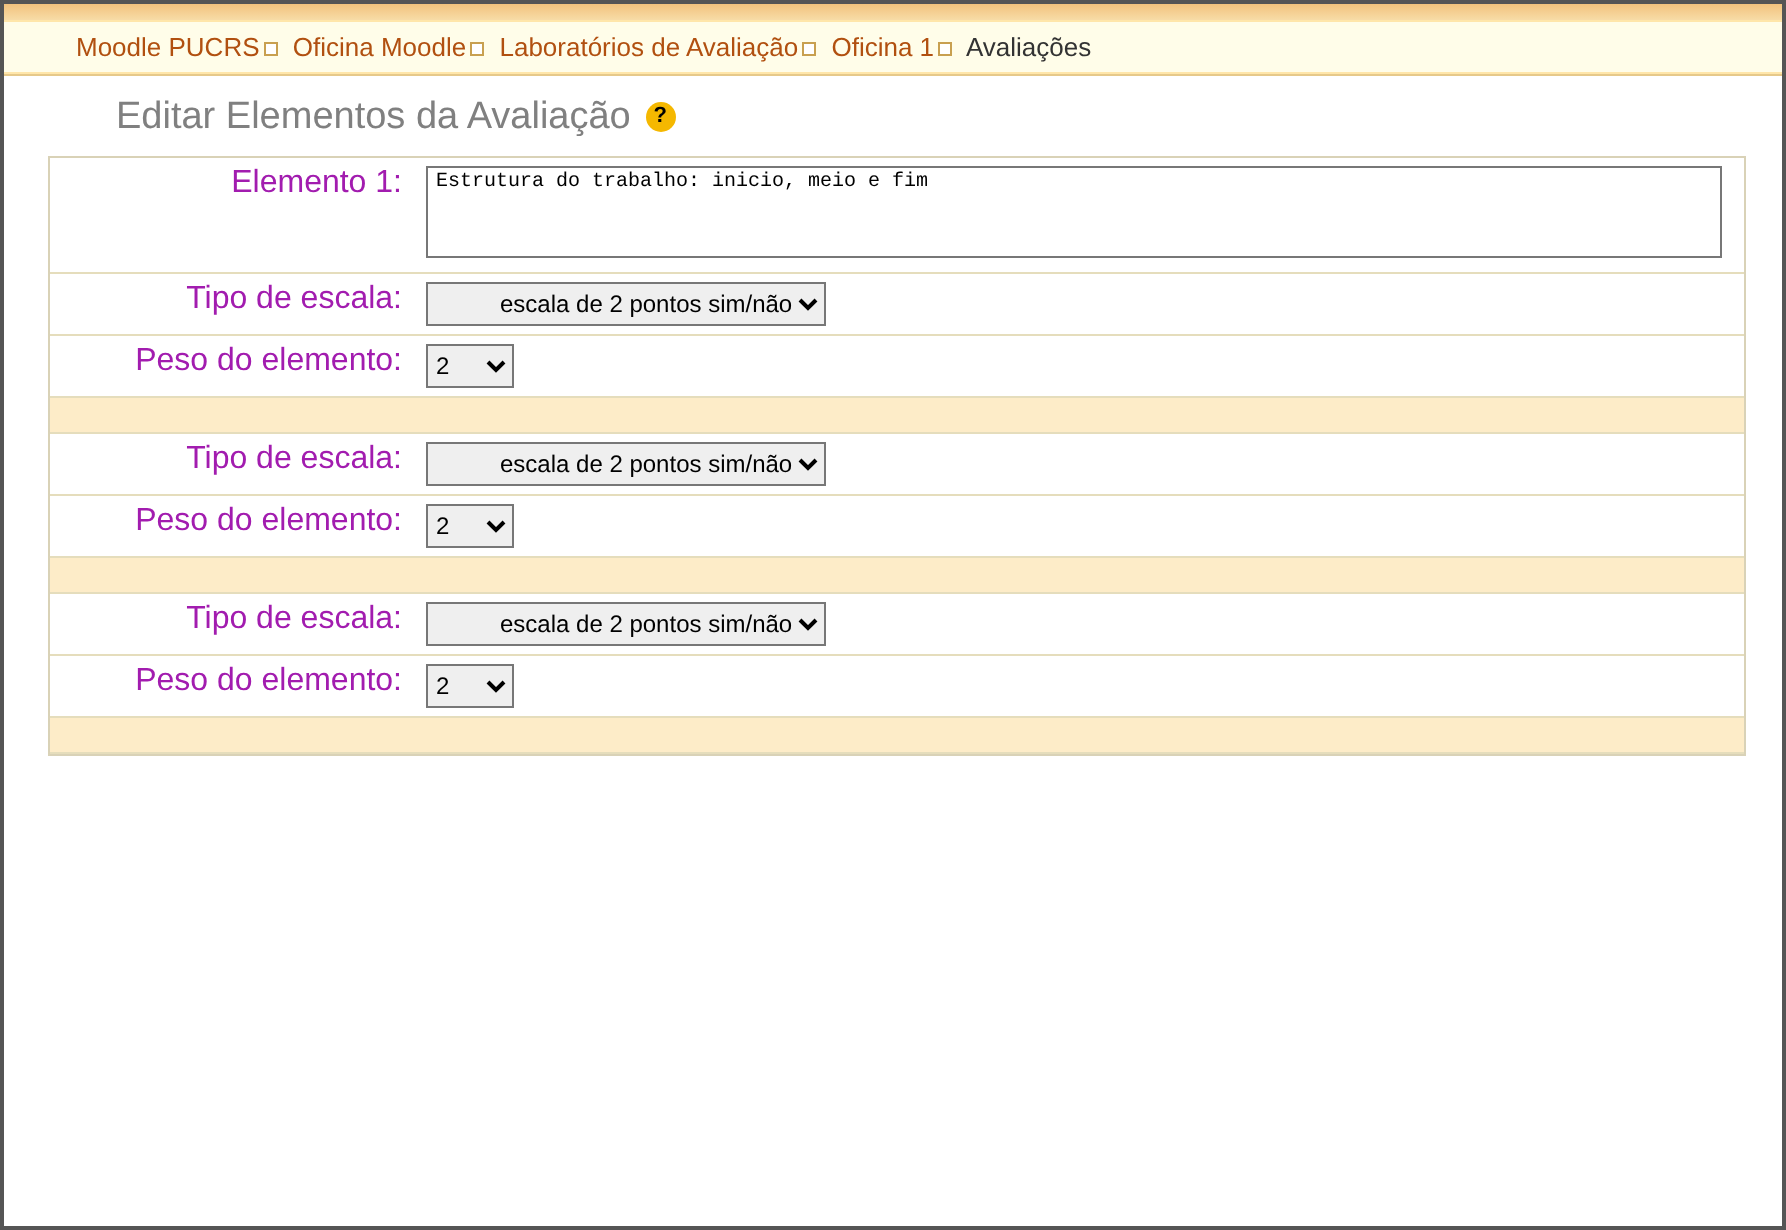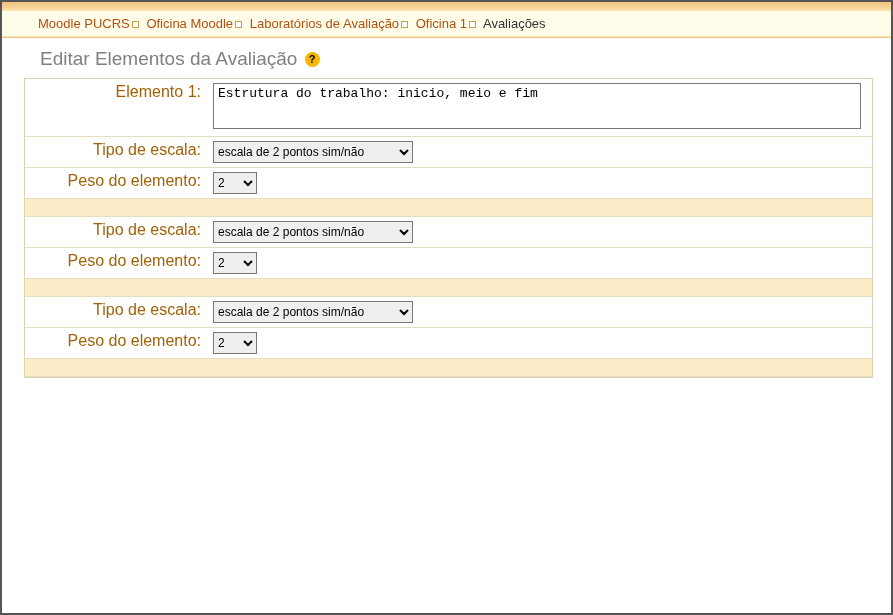--- a/index.html
+++ b/index.html
@@ -33,21 +33,21 @@
   .breadcrumb .sep {
     display: inline-block;
     width: 7px; height: 7px;
     border: 1px solid #c8a050;
     margin: 0 4px 0 2px;
     vertical-align: middle;
     background: #fff;
   }
   .breadcrumb .current { color: #333; }
   .page-title {
-    padding: 10px 0 8px 38px;
+    padding: 10px 0 8px 56px;
     font-size: 19px;
     color: #808080;
     font-weight: normal;
   }
   .help-icon {
     display: inline-block;
     width: 15px; height: 15px;
     border-radius: 50%;
     background: #f5b800;
     color: #000;
@@ -67,42 +67,42 @@
   table.form { border-collapse: collapse; width: 100%; }
   table.form td {
     border-bottom: 1px solid #e5ddbc;
     padding: 4px 6px;
     vertical-align: top;
   }
   td.label {
     width: 182px;
     text-align: right;
     font-size: 16px;
-    color: #a16207;
+    color: #a21caf;
     padding-top: 5px;
     padding-right: 4px;
   }
   td.field { padding: 5px 8px 5px 6px; }
   textarea.desc {
     width: 648px; height: 46px;
     font-family: "Courier New", monospace;
-    font-size: 13px;
+    font-size: 10px;
     resize: none;
     border: 1px solid #777;
     padding: 2px 4px;
     overflow-y: scroll;
   }
   select.cls {
     font-family: Verdana, Geneva, sans-serif;
     font-size: 12px;
     border: 1px solid #777;
     background: #efefef;
     height: 22px;
   }
-  select.scale { width: 200px; }
+  select.scale { width: 200px; padding-left: 32px; }
   select.weight { width: 44px; }
   tr.gap td {
     background: #fdecc8;
     height: 18px;
     border-bottom: 1px solid #e5ddbc;
     border-top: 1px solid #e5ddbc;
     padding: 0;
   }
 </style>
 </head>

